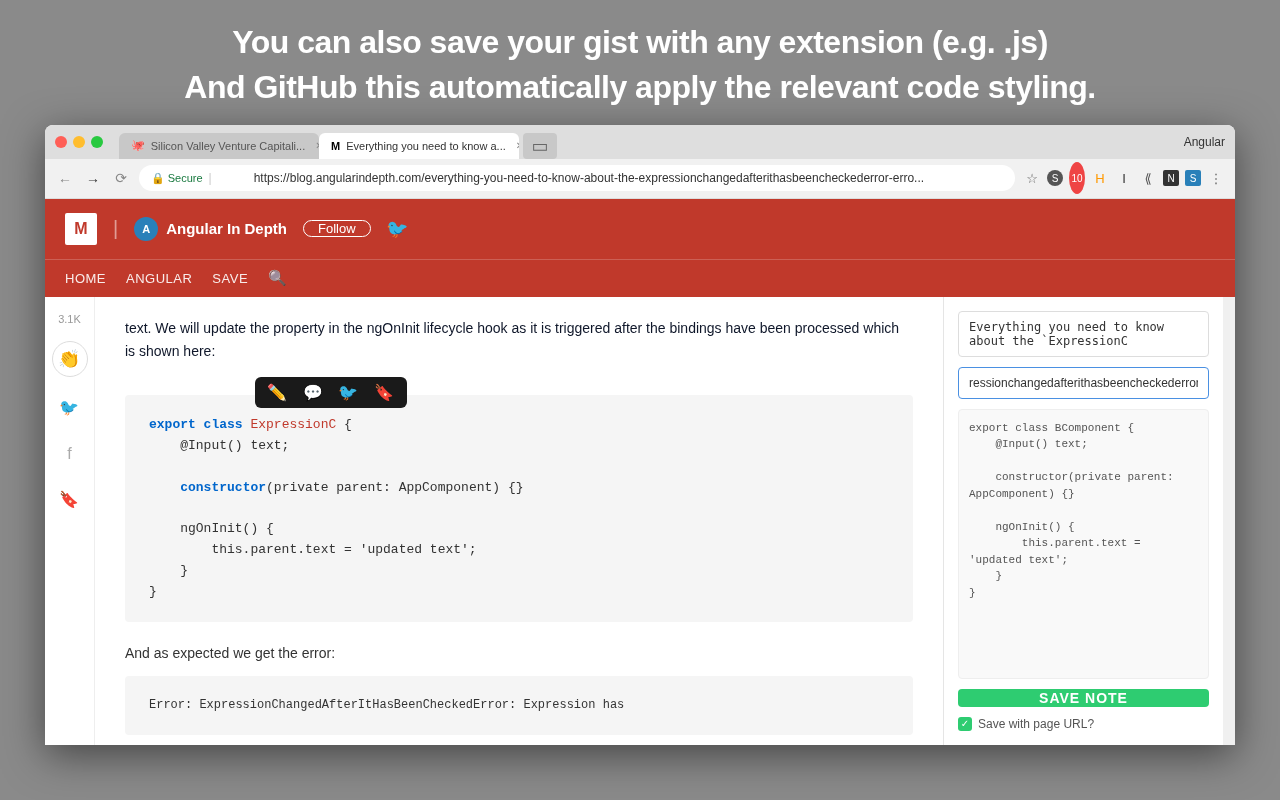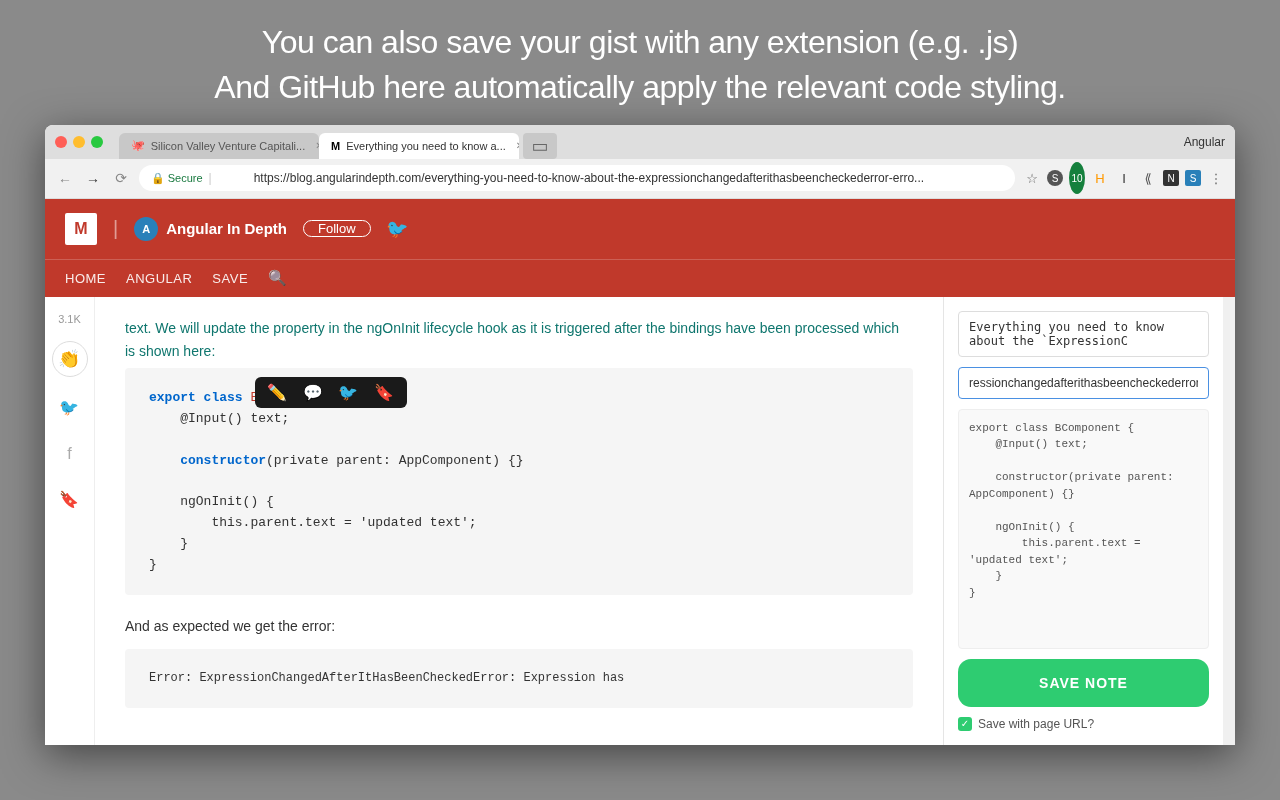--- a/index.html
+++ b/index.html
@@ -13,21 +13,21 @@
     }
 
     
     .annotation-text {
       text-align: center;
       padding: 20px 60px 15px;
       color: #fff;
     }
     .annotation-text h1 {
       font-size: 32px;
-      font-weight: 400;
+      font-weight: 700;
       line-height: 1.4;
       letter-spacing: -0.5px;
     }
 
     
     .browser-window {
       margin: 0 45px;
       border-radius: 8px 8px 0 0;
       overflow: hidden;
       box-shadow: 0 10px 40px rgba(0,0,0,0.5);
@@ -308,23 +308,23 @@
 
     .article-body {
       flex: 1;
       padding: 20px 30px;
       overflow: hidden;
       position: relative;
     }
 
     .article-text {
       font-size: 14px;
-      color: #0f766e;
+      color: #0f172a;
       line-height: 1.7;
-      margin-bottom: 4px;
+      margin-bottom: 31px;
     }
 
     
     .floating-toolbar {
       position: absolute;
       top: 80px;
       left: 160px;
       background: #1a1a1a;
       border-radius: 6px;
       display: flex;
@@ -396,22 +396,22 @@
       font-size: 11px;
       color: #555;
       line-height: 1.5;
       flex: 1;
     }
     .save-note-btn {
       width: 100%;
       background: #2ecc71;
       color: #fff;
       border: none;
-      border-radius: 13px;
-      padding: 16px;
+      border-radius: 4px;
+      padding: 1px;
       font-size: 14px;
       font-weight: 700;
       letter-spacing: 1px;
       cursor: pointer;
     }
     .save-url-row {
       display: flex;
       align-items: center;
       gap: 6px;
       font-size: 12px;
@@ -434,21 +434,21 @@
       width: 12px;
       background: #f0f0f0;
     }
   </style>
 </head>
 <body>
 
 <div class="annotation-text">
   <h1>
     <span>You can also save your gist with any extension (e.g. .js)</span><br>
-    <span>And GitHub here automatically apply the relevant code styling.</span>
+    <span>And GitHub this automatically apply the relevant code styling.</span>
   </h1>
 </div>
 
 <div class="browser-window">
 
   <div class="browser-titlebar">
     <div class="traffic-lights">
       <div class="traffic-light tl-red"></div>
       <div class="traffic-light tl-yellow"></div>
       <div class="traffic-light tl-green"></div>
@@ -482,21 +482,21 @@
       <span class="secure-badge">
         <span>🔒</span>
         <span>Secure</span>
       </span>
       <span style="color:#ccc">|</span>
       <span class="address-url">https://blog.angularindepth.com/everything-you-need-to-know-about-the-expressionchangedafterithasbeencheckederror-erro...</span>
     </div>
     <div class="toolbar-icons">
       <div class="toolbar-icon">☆</div>
       <div class="toolbar-icon" style="background:#555; color:#fff; border-radius:50%; width:16px; height:16px; font-size:10px; display:flex; align-items:center; justify-content:center;">S</div>
-      <div class="toolbar-icon" style="background:#15803d; color:#fff; border-radius:50%; width:16px; height:32px; font-size:10px; display:flex; align-items:center; justify-content:center;">10</div>
+      <div class="toolbar-icon" style="background:#ef4444; color:#fff; border-radius:50%; width:16px; height:32px; font-size:10px; display:flex; align-items:center; justify-content:center;">10</div>
       <div class="toolbar-icon" style="color:#f90;">H</div>
       <div class="toolbar-icon" style="color:#333;">I</div>
       <div class="toolbar-icon" style="color:#555;">⟪</div>
       <div class="toolbar-icon" style="background:#333; color:#fff; border-radius:2px; width:16px; height:16px; font-size:10px; display:flex; align-items:center; justify-content:center;">N</div>
       <div class="toolbar-icon" style="background:#2980b9; color:#fff; border-radius:2px; width:16px; height:16px; font-size:10px; display:flex; align-items:center; justify-content:center;">S</div>
       <div class="toolbar-icon">⋮</div>
     </div>
   </div>
 
   <div class="page-content">

